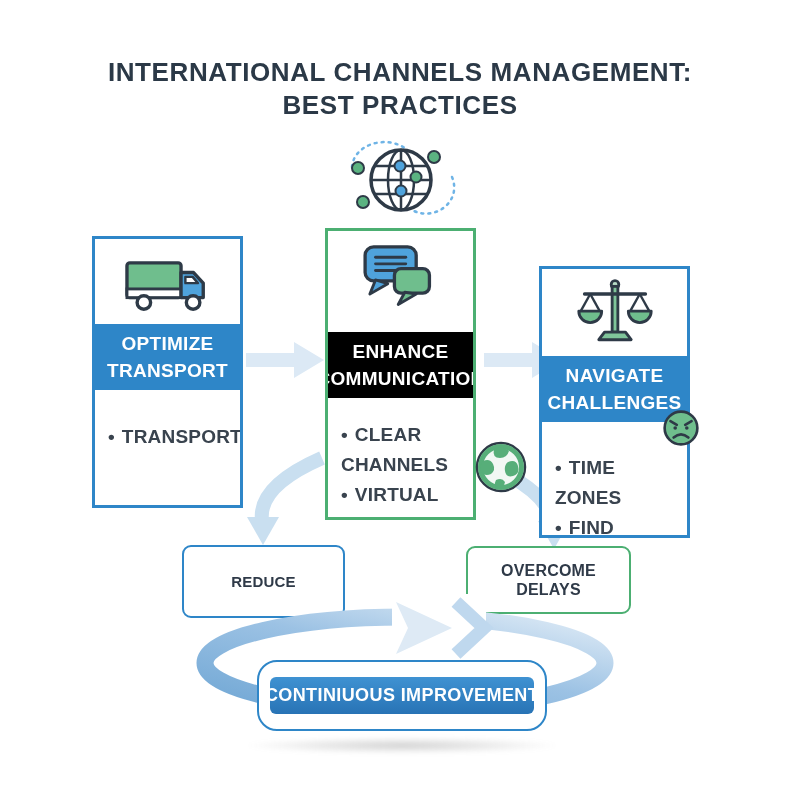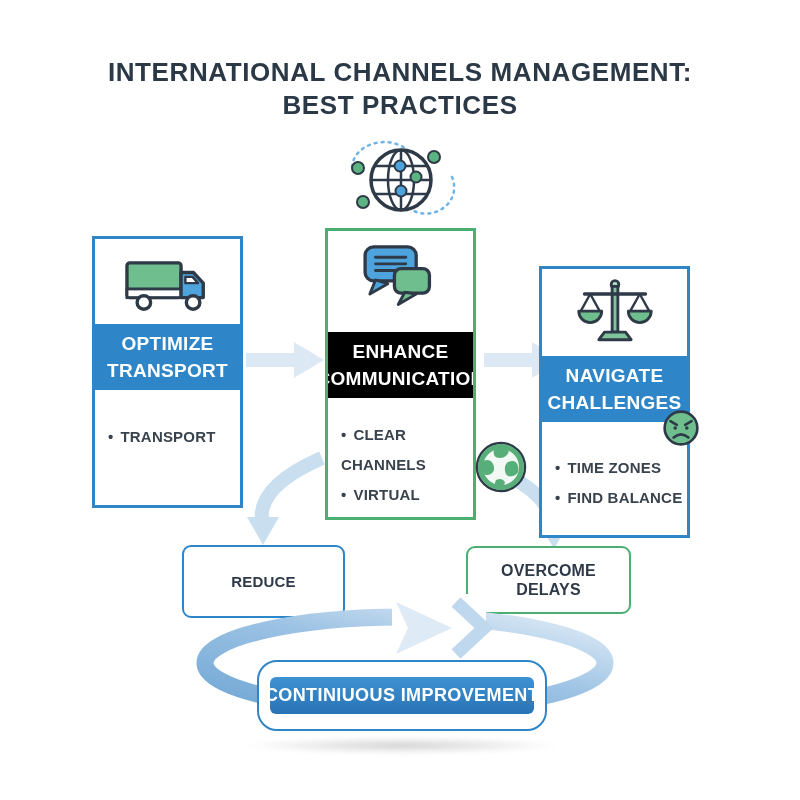--- a/index.html
+++ b/index.html
@@ -29,21 +29,21 @@
     position:absolute; left:0; right:0; height:66px;
     display:flex; flex-direction:column; align-items:center; justify-content:center;
     color:#fff; font-size:19px; font-weight:bold; line-height:27px;
     text-align:center; letter-spacing:0.3px;
   }
   .card1 .band { top:85px;  background:#2E86C8; }
   .card2 .band { top:101px; background:#000000; }
   .card3 .band { top:87px;  background:#2E86C8; }
   .bullets {
     position:absolute; left:13px; right:4px;
-    font-size:15px; font-weight:bold; color:#39434E; line-height:30px;
+    font-size:19px; font-weight:bold; color:#39434E; line-height:30px;
     letter-spacing:0.2px;
   }
   .card1 .bullets { top:183px; }
   .card2 .bullets { top:189px; }
   .card3 .bullets { top:184px; }
   .bullets .dot { margin-right:7px; }
 
   
   .outcome {
     background:#fff; border-radius:9px; text-align:center;

